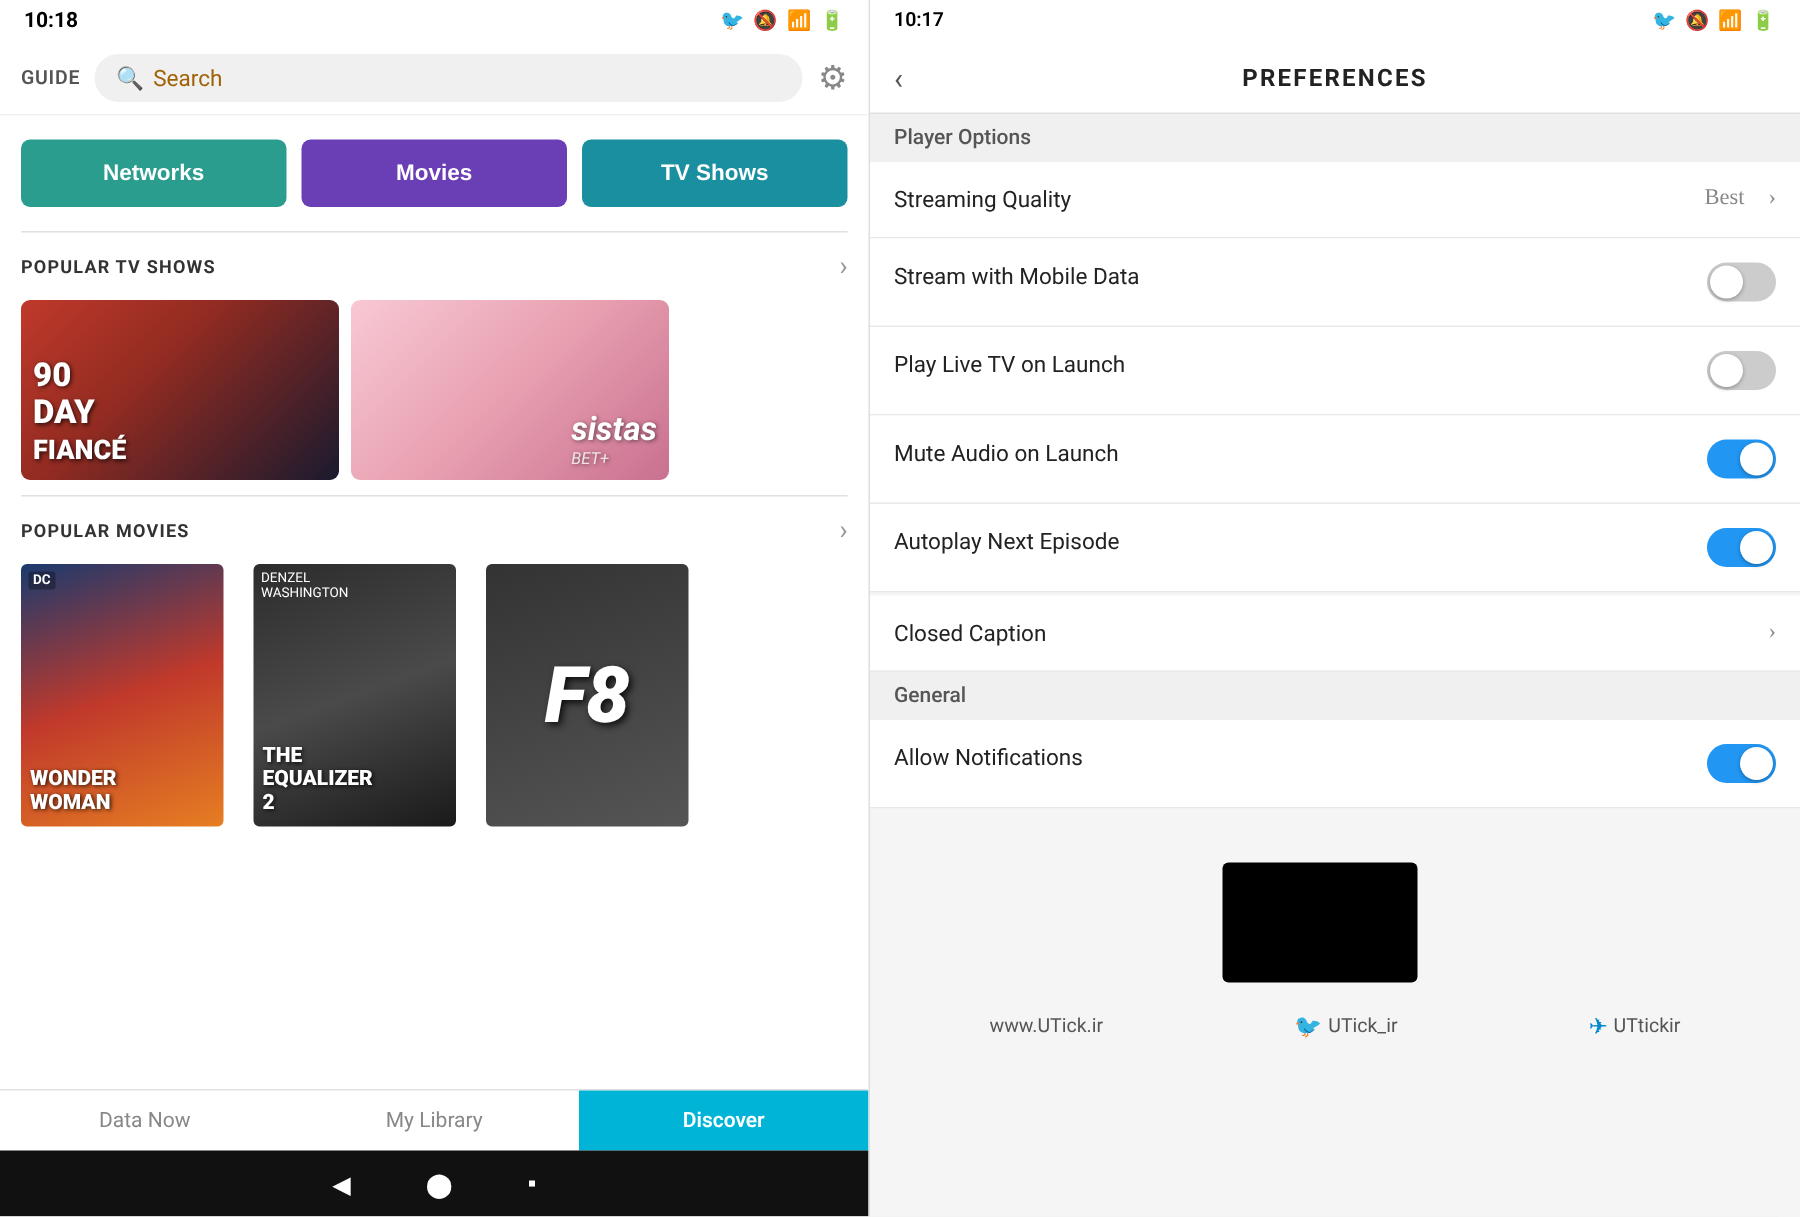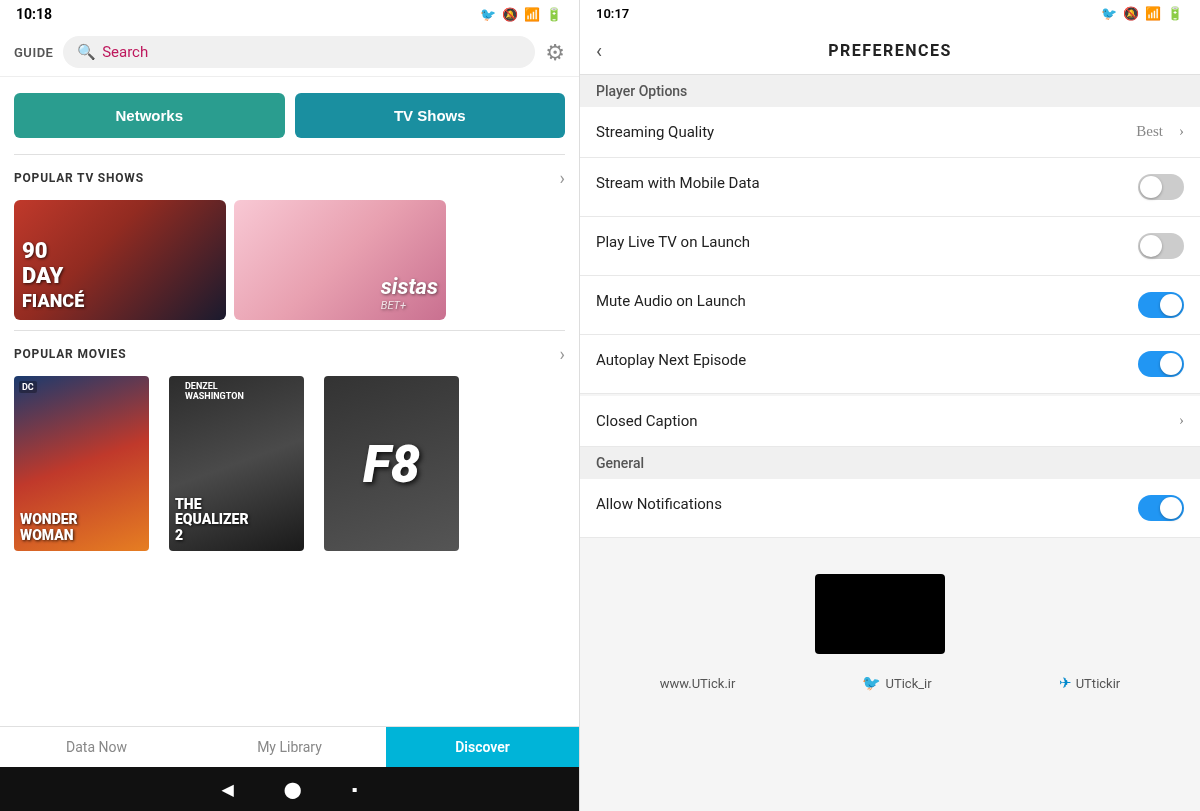--- a/index.html
+++ b/index.html
@@ -52,21 +52,21 @@
     .search-box {
       flex: 1;
       display: flex;
       align-items: center;
       background: #f0f0f0;
       border-radius: 20px;
       padding: 7px 14px;
       gap: 6px;
     }
     .search-icon-svg { color: #888; font-size: 15px; }
-    .search-text { color: #be185d; font-size: 15px; }
+    .search-text { color: #a16207; font-size: 15px; }
     .gear-icon { font-size: 22px; color: #888; cursor: pointer; }
 
     .category-buttons {
       display: flex;
       gap: 10px;
       padding: 16px 14px;
       background: #fff;
     }
     .cat-btn {
       flex: 1;
@@ -358,20 +358,21 @@
     <span class="guide-label">GUIDE</span>
     <div class="search-box">
       <span class="search-icon-svg">🔍</span>
       <span class="search-text">Search</span>
     </div>
     <span class="gear-icon">⚙</span>
   </div>
 
   <div class="category-buttons">
     <button class="cat-btn networks">Networks</button>
+    <button class="cat-btn movies">Movies</button>
     <button class="cat-btn tvshows">TV Shows</button>
   </div>
 
   <div class="divider"></div>
 
   <div class="section-header">
     <span class="section-title">POPULAR TV SHOWS</span>
     <span class="chevron-right">›</span>
   </div>
   <div class="shows-row">
@@ -388,21 +389,21 @@
   <div class="section-header">
     <span class="section-title">POPULAR MOVIES</span>
     <span class="chevron-right">›</span>
   </div>
   <div class="movies-row">
     <div class="movie-card movie-wonder">
       <div style="position:absolute;top:5px;left:5px;color:#fff;font-size:9px;font-weight:700;background:rgba(0,0,0,0.3);padding:1px 3px;border-radius:2px;">DC</div>
       <div class="movie-title">WONDER<br>WOMAN</div>
     </div>
     <div class="movie-card movie-equalizer">
-      <div style="position:absolute;top:5px;left:16px;color:#fff;font-size:9px;font-weight:700;">DENZEL<br>WASHINGTON</div>
+      <div style="position:absolute;top:5px;left:5px;color:#fff;font-size:9px;font-weight:400;">DENZEL<br>WASHINGTON</div>
       <div class="movie-title">THE<br>EQUALIZER<br>2</div>
     </div>
     <div class="movie-card movie-f8">
       <div class="movie-f8-text">F8</div>
     </div>
   </div>
 
   <div class="bottom-nav" style="margin-top:auto;">
     <div class="bottom-nav-item">
       <span>Data Now</span>

